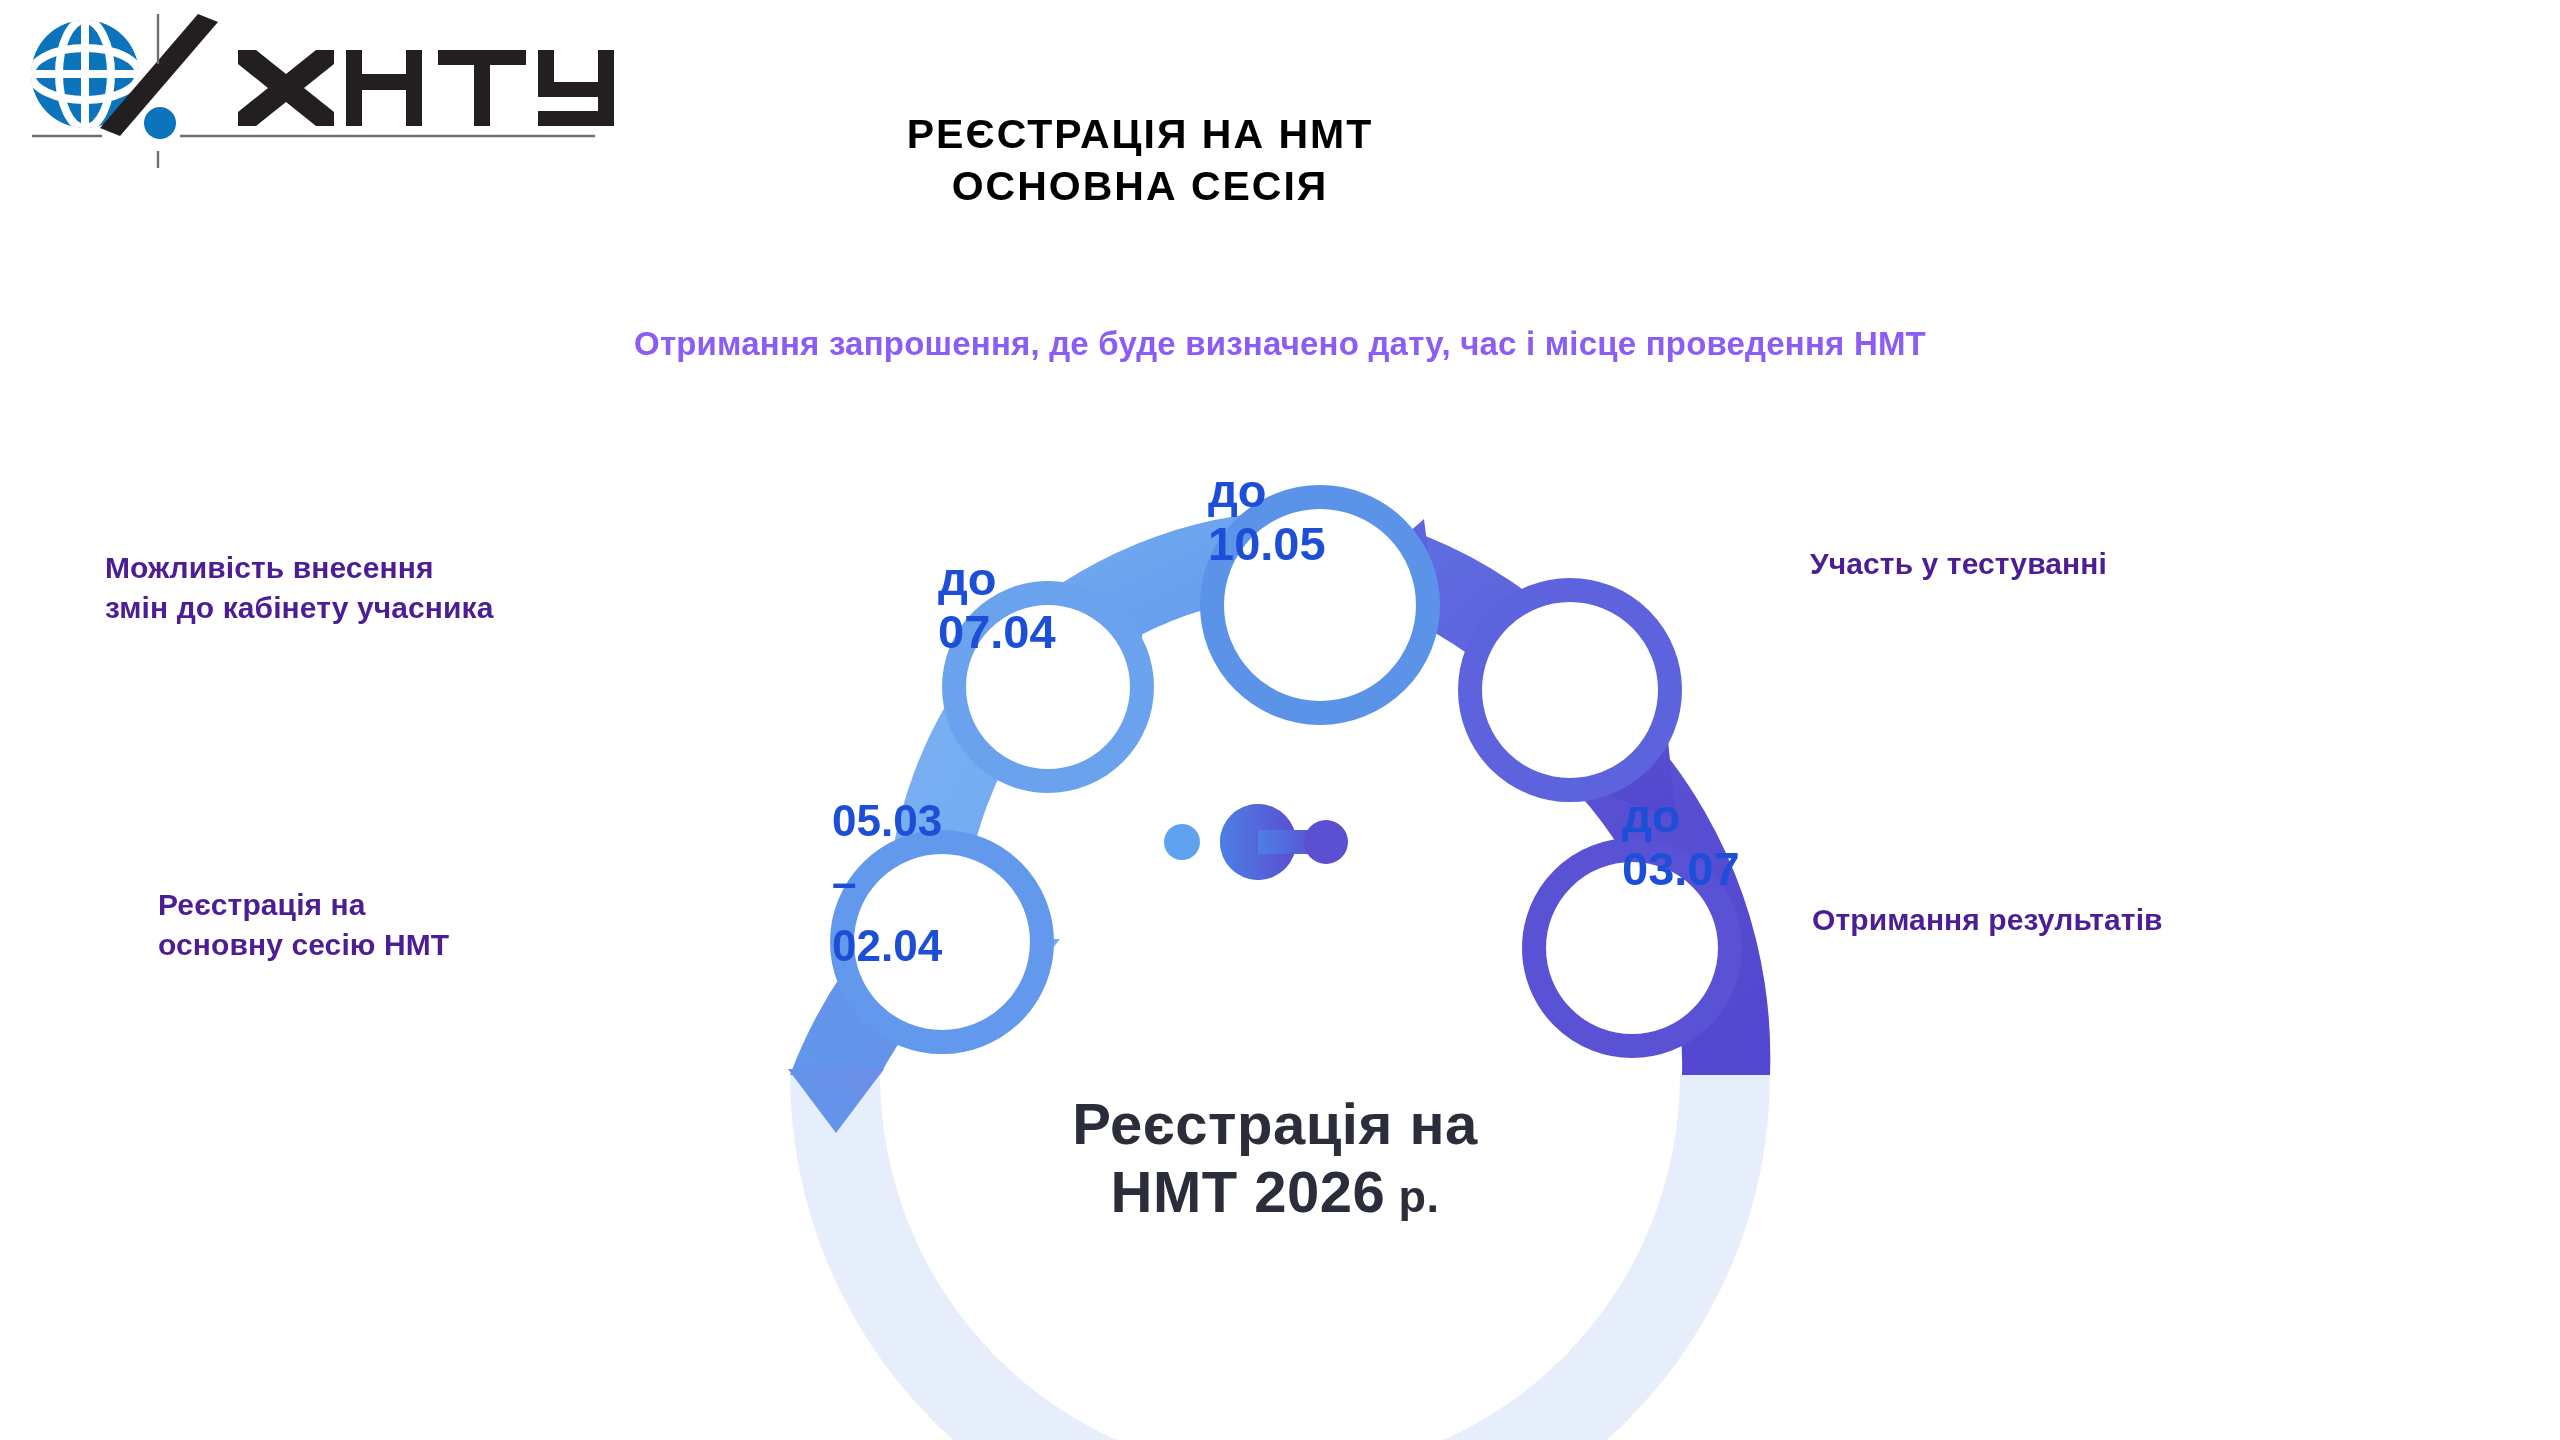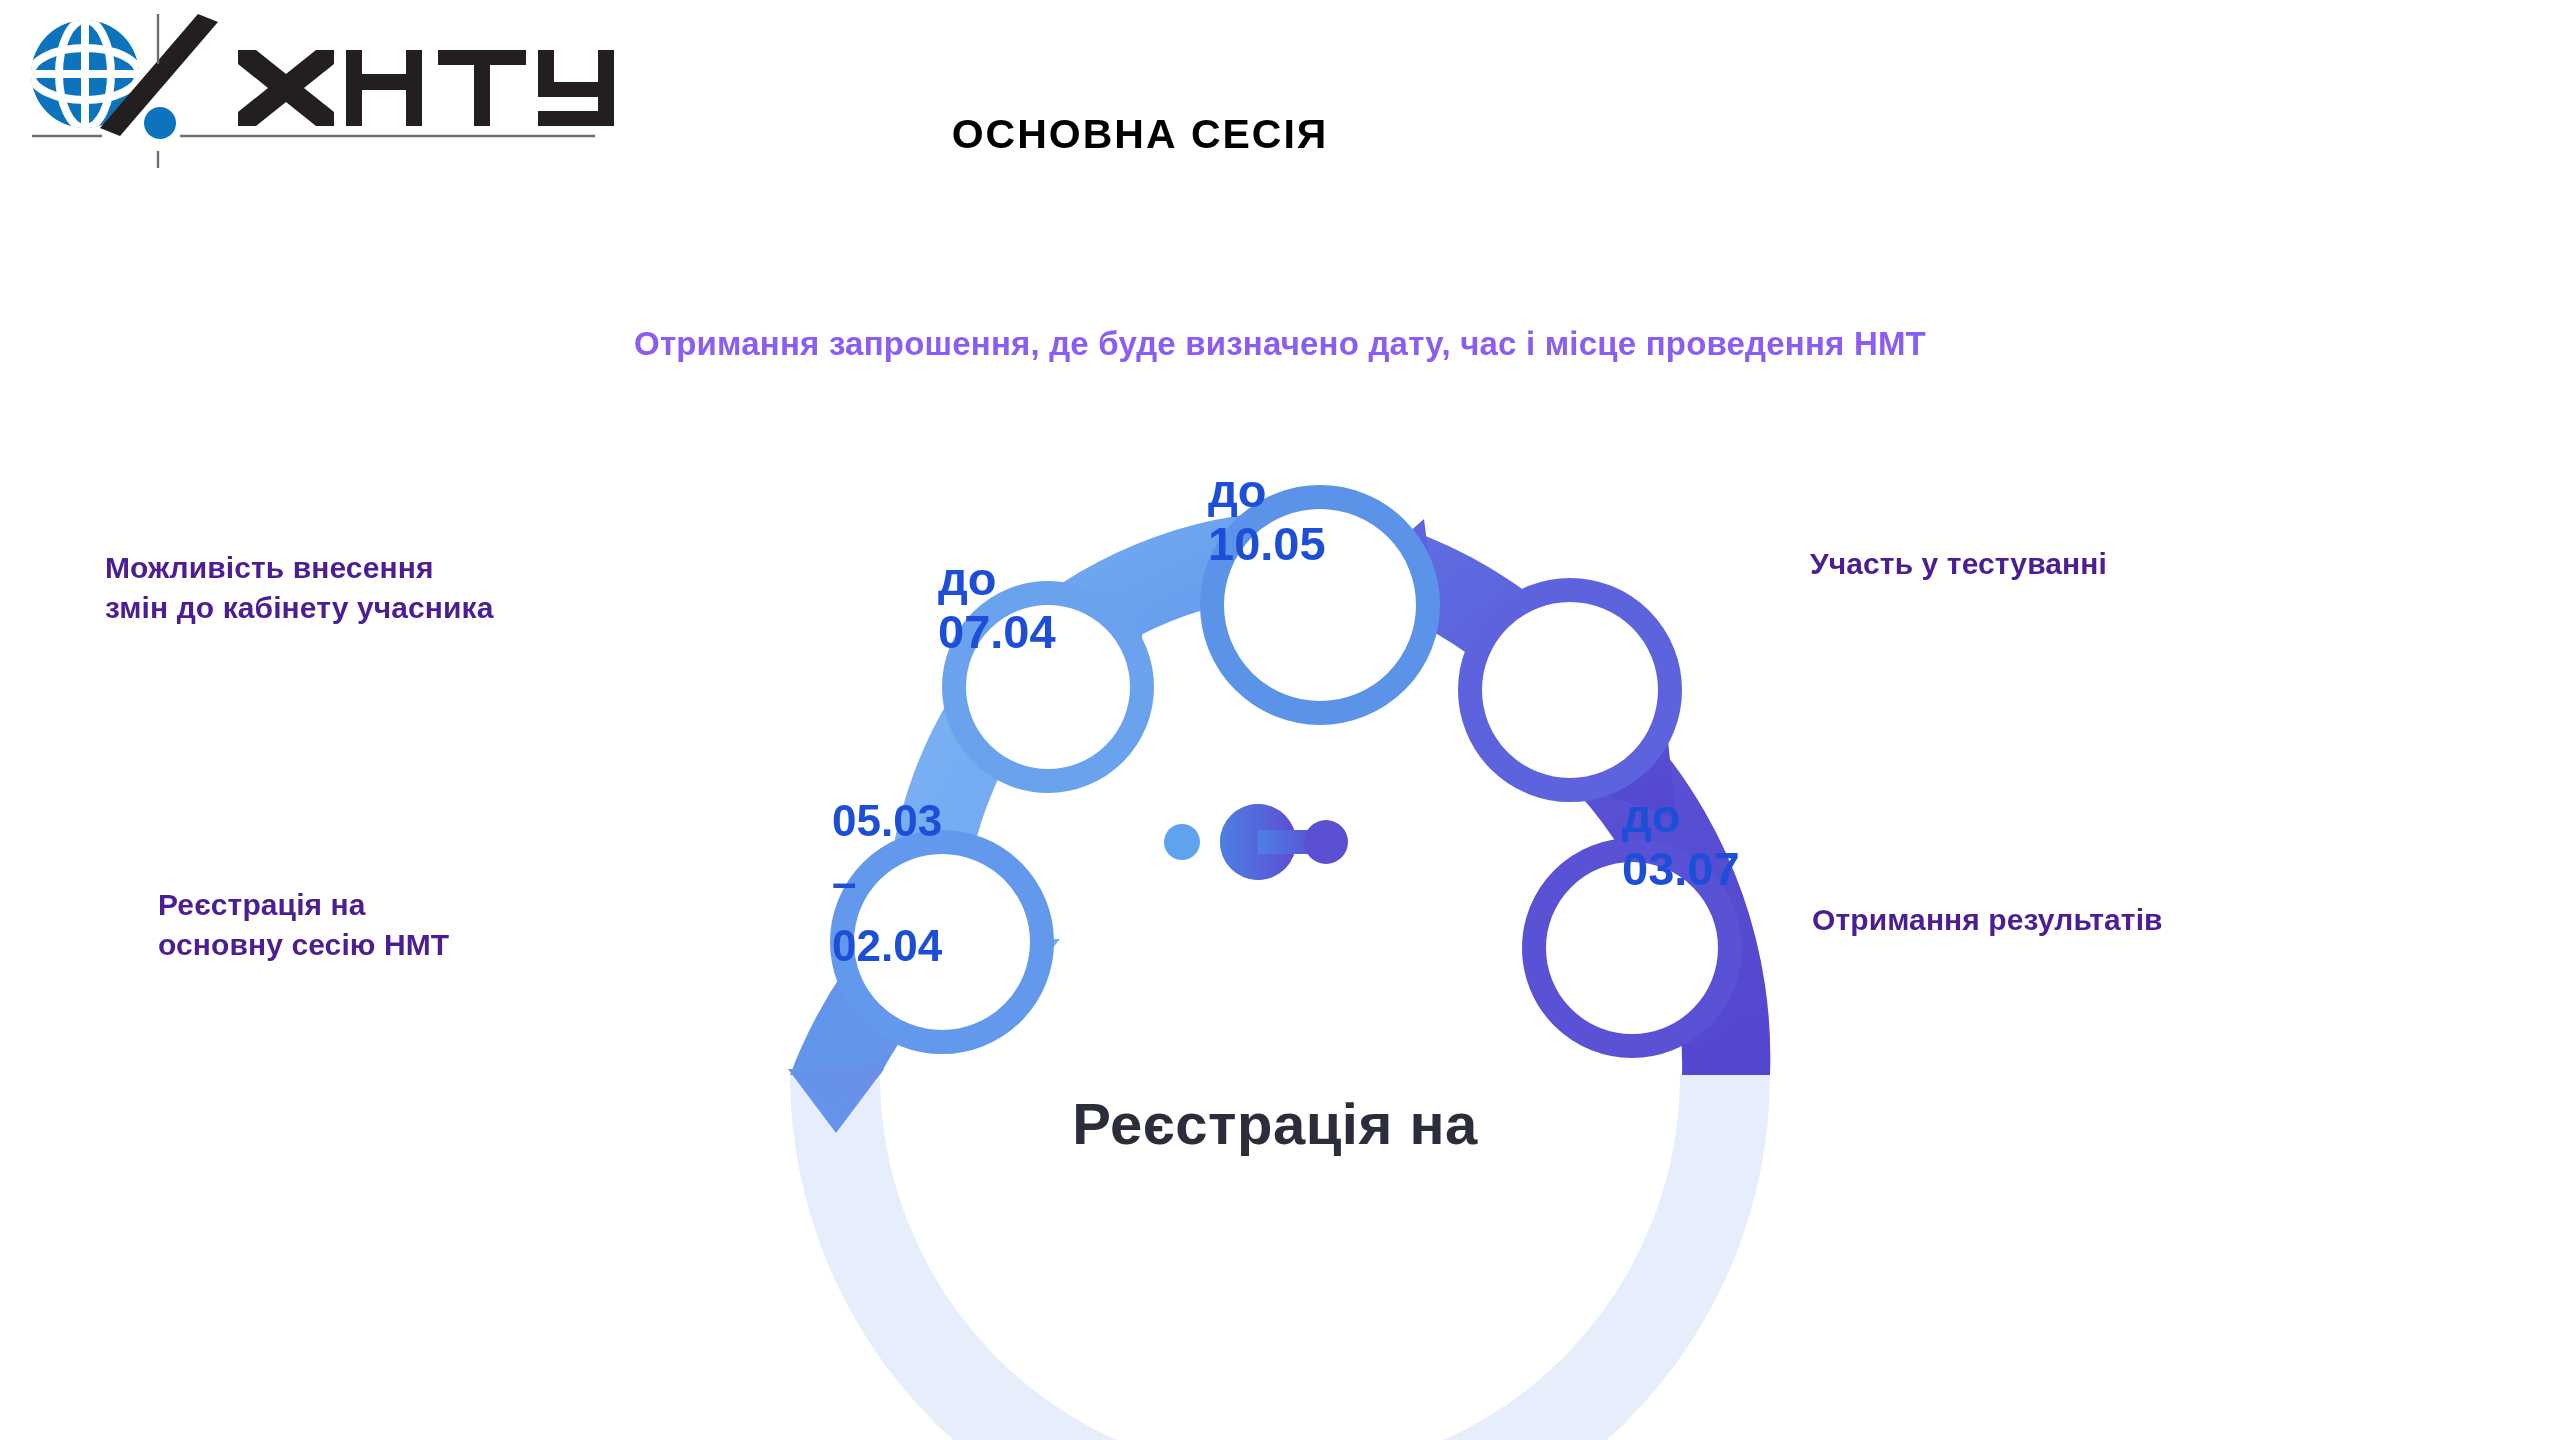--- a/index.html
+++ b/index.html
@@ -104,20 +104,21 @@
       <g fill="#231f20">
         <path d="M228 42 h18 l30 24 l30 -24 h18 v14 l-30 24 l30 24 v14 h-18 l-30 -24 l-30 24 h-18 v-14 l30 -24 l-30 -24 z"></path>
         <path d="M336 42 h16 v24 h44 v-24 h16 v76 h-16 v-36 h-44 v36 h-16 z"></path>
         <path d="M428 42 h88 v15 h-36 v61 h-16 v-61 h-36 z"></path>
         <path d="M528 42 h16 v32 h44 v-32 h16 v76 h-76 v-15 h60 v-14 h-60 z"></path>
       </g>
     </svg>
   </div>
 
   <div class="title-block">
+    <div class="title-line">РЕЄСТРАЦІЯ НА НМТ</div>
     <div class="title-line">ОСНОВНА СЕСІЯ</div>
   </div>
 
   <div class="subtitle">Отримання запрошення, де буде визначено дату, час і місце проведення НМТ</div>
 
   <div class="caption cap-left" id="cap-changes">
     <div>Можливість внесення</div>
     <div>змін до кабінету учасника</div>
   </div>
 
@@ -253,15 +254,16 @@
   </div>
 
 
   <div class="node-txt" id="node-4">
     <div>до</div>
     <div>03.07</div>
   </div>
 
   <div class="center-title">
     <div>Реєстрація на</div>
+    <div><span>НМТ  2026</span><span class="yr-suffix"> р.</span></div>
   </div>
 
 </div>
 
 </body></html>

